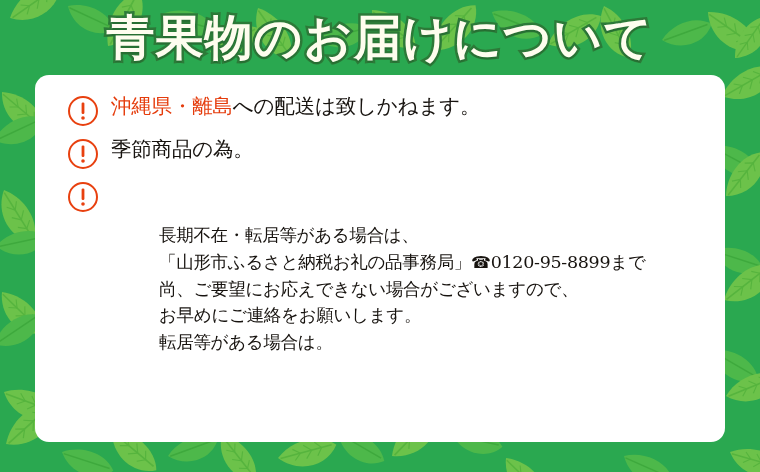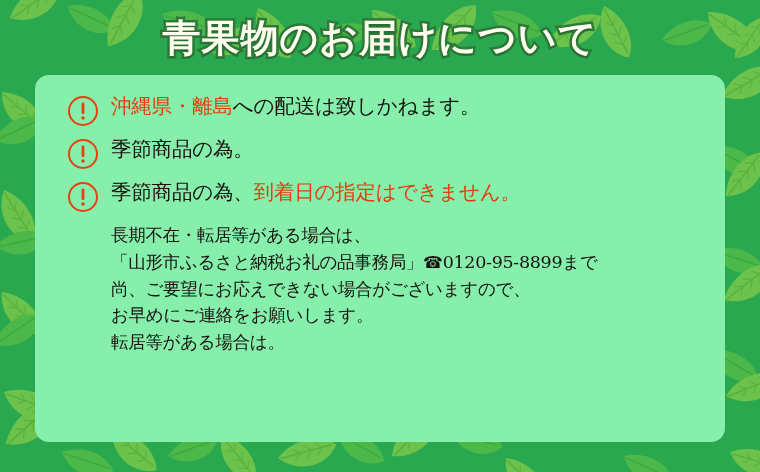--- a/index.html
+++ b/index.html
@@ -25,36 +25,36 @@
     position:absolute;
     top:0; left:0;
     width:760px; height:76px;
     display:flex;
     align-items:center;
     justify-content:center;
     z-index:3;
   }
   #page-title {
     font-family:"DejaVu Sans", sans-serif;
-    font-size:38px;
+    font-size:48px;
     font-weight:bold;
     letter-spacing:1px;
     color:#FEFDEE;
     -webkit-text-stroke:5px #2c7a38;
     paint-order:stroke fill;
     text-shadow:0 2px 0 rgba(30,90,40,.35);
     white-space:nowrap;
   }
 
   
   #notice-card {
     position:absolute;
     left:35px; top:75px;
     width:690px; height:367px;
-    background:#86efac;
+    background:#ffffff;
     border-radius:14px;
     z-index:4;
     padding:18px 24px 10px 24px;
   }
 
   .bullet-row {
     display:flex;
     align-items:flex-start;
     margin-bottom:9px;
   }
@@ -77,21 +77,21 @@
 
   
   #footer-note {
     margin:9px 0 0 52px;
     font-family:"DejaVu Serif", serif;
     font-size:17.5px;
     line-height:1.53;
     color:#17130f;
     letter-spacing:-0.3px;
   }
-  #footer-note div { white-space:nowrap; }
+  #footer-note div { white-space:nowrap;margin-left:48px; }
   .tel-glyph { font-family:"DejaVu Sans", sans-serif; font-size:16px; }
 </style>
 </head>
 <body>
 
 <svg id="bg-leaves" viewBox="0 0 760 472" preserveAspectRatio="none" aria-hidden="true">
   <rect x="0" y="0" width="760" height="472" fill="#2aa850"></rect>
   <defs>
     <g id="leafShape">
       <path d="M0,0 C16,-12 40,-12 52,2 C40,18 14,18 0,0 Z" fill="#6cc24a"></path>
@@ -189,25 +189,20 @@
   </div>
 
   <div class="bullet-row">
     <span class="bullet-icon">
       <svg width="32" height="32" viewBox="0 0 32 32">
         <circle cx="16" cy="16" r="14" fill="none" stroke="#e8400f" stroke-width="2"></circle>
         <rect x="14.6" y="7.5" width="2.8" height="11.5" rx="1.2" fill="#e8400f"></rect>
         <circle cx="16" cy="23" r="1.8" fill="#e8400f"></circle>
       </svg>
     </span>
-    <div class="bullet-text">
-      <div>
-        <span>季節商品の為、</span><span class="hl">到着日の指定はできません。</span>
-      </div>
-    </div>
   </div>
 
   <div id="footer-note">
     <div>長期不在・転居等がある場合は、</div>
     <div><span>「山形市ふるさと納税お礼の品事務局」</span><span class="tel-glyph">☎</span><span>0120-95-8899</span><span>まで</span></div>
     <div>尚、ご要望にお応えできない場合がございますので、</div>
     <div>お早めにご連絡をお願いします。</div>
     <div>転居等がある場合は。</div>
   </div>
 

